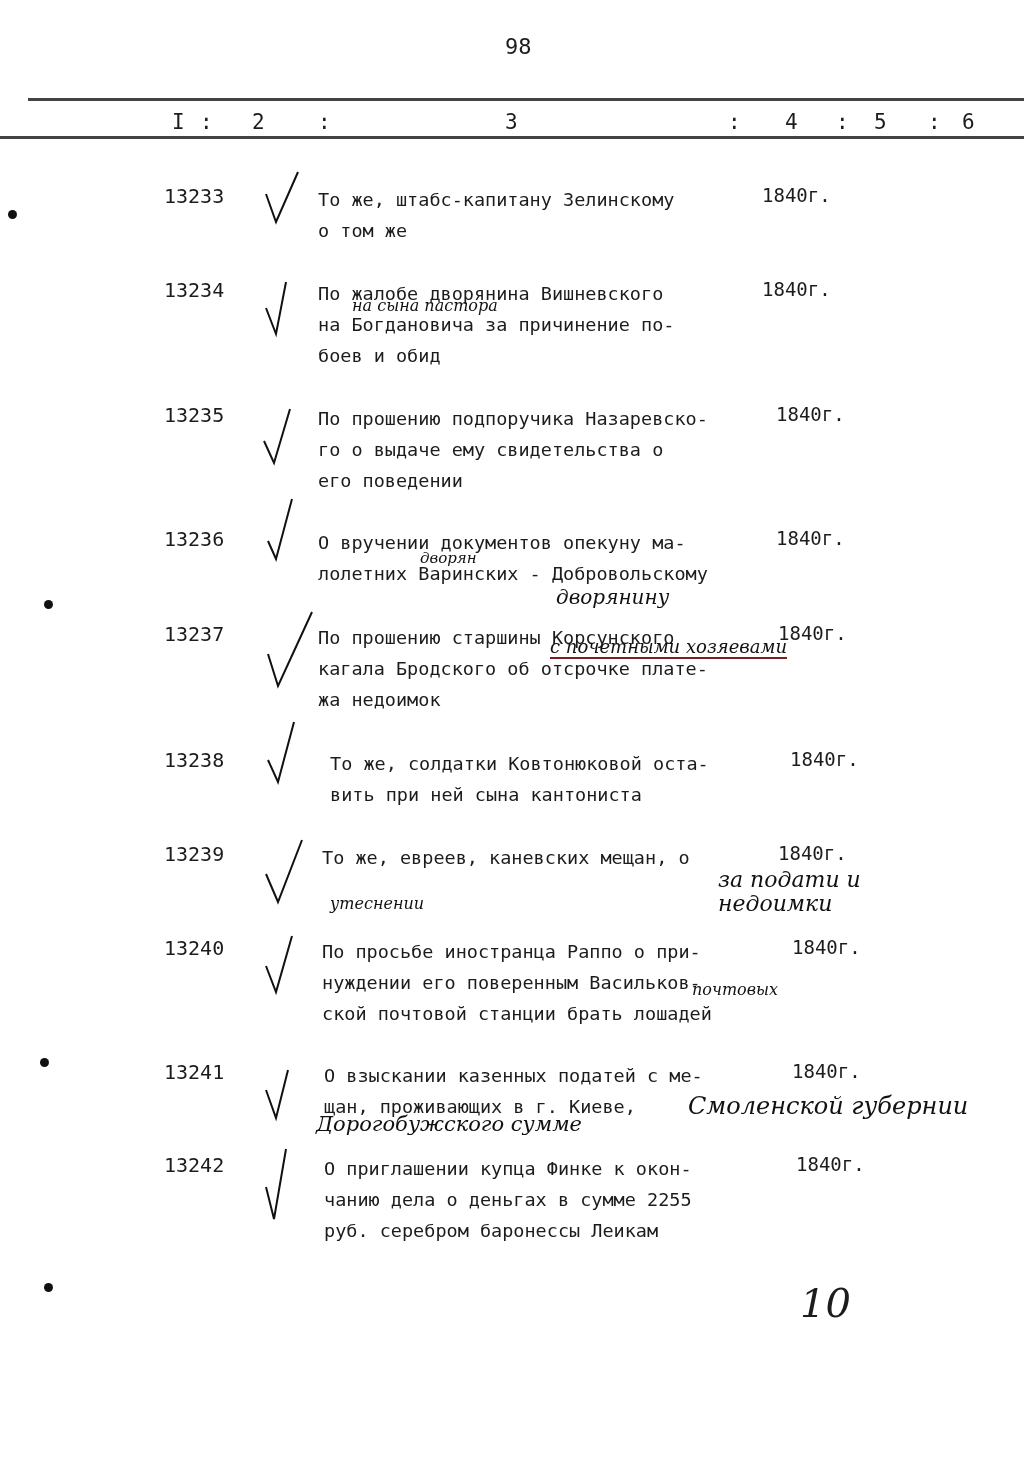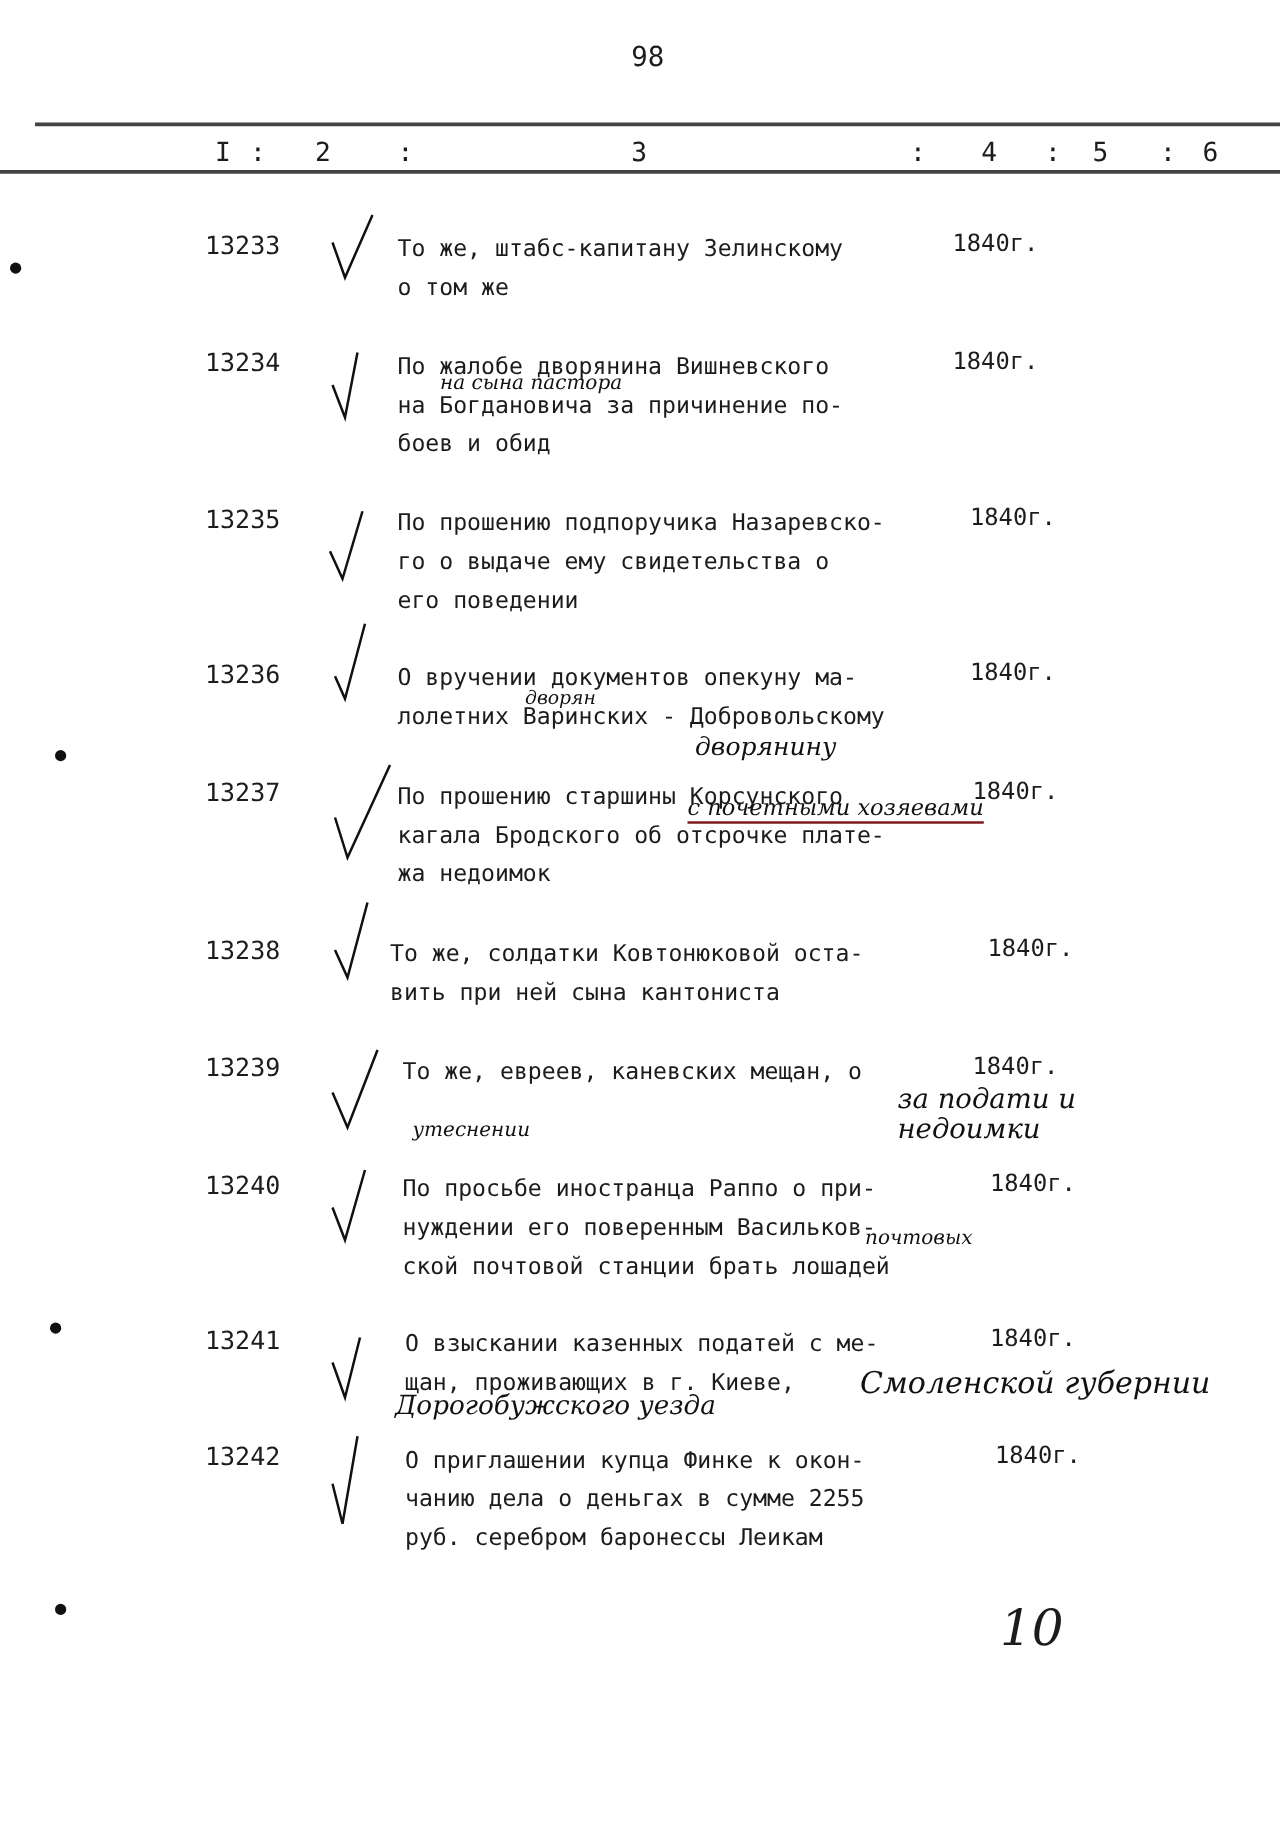--- a/index.html
+++ b/index.html
@@ -94,21 +94,21 @@
   <div class="text"><div>По прошению старшины Корсунского</div><div>кагала Бродского об отсрочке плате-</div><div>жа недоимок</div></div>
   <span class="hand" style="left:550px;top:14px;font-size:18px;border-bottom:2px solid #7f1d1d">с почетными хозяевами</span>
   <span class="year" style="left:778px">1840г.</span>
 </div>
 
 <div class="entry" style="top:748px">
   <span class="num">13238</span>
   <svg class="check" style="top:-28px" width="40" height="70">
       <path d="M6 40 L16 62 L32 2" stroke="#111" stroke-width="2" fill="none"></path>
     </svg>
-  <div class="text" style="left:312px"><div>То же, солдатки Ковтонюковой оста-</div><div>вить при ней сына кантониста</div></div>
+  <div class="text" style="left:330px"><div>То же, солдатки Ковтонюковой оста-</div><div>вить при ней сына кантониста</div></div>
   <span class="year" style="left:790px">1840г.</span>
 </div>
 
 <div class="entry" style="top:842px">
   <span class="num">13239</span>
   <svg class="check" style="top:-4px" width="50" height="70">
       <path d="M4 36 L16 64 L40 2" stroke="#111" stroke-width="2" fill="none"></path>
     </svg>
   <div class="text" style="left:322px"><div>То же, евреев, каневских мещан, о</div></div>
   <span class="hand" style="left:330px;top:52px;font-size:16px">утеснении</span>
@@ -126,21 +126,21 @@
   <span class="year" style="left:792px">1840г.</span>
 </div>
 
 <div class="entry" style="top:1060px">
   <span class="num">13241</span>
   <svg class="check" style="top:8px" width="40" height="54">
       <path d="M4 22 L14 50 L26 2" stroke="#111" stroke-width="2" fill="none"></path>
     </svg>
   <div class="text" style="left:324px"><div>О взыскании казенных податей с ме-</div><div>щан, проживающих в г. Киеве,</div></div>
   <span class="hand" style="left:688px;top:32px;font-size:24px">Смоленской губернии</span>
-  <span class="hand" style="left:316px;top:52px;font-size:21px">Дорогобужского уезда</span>
+  <span class="hand" style="left:316px;top:52px;font-size:21px">Дорогобужского сумме</span>
   <span class="year" style="left:792px">1840г.</span>
 </div>
 
 <div class="entry" style="top:1153px">
   <span class="num">13242</span>
   <svg class="check" style="top:-6px" width="40" height="76">
       <path d="M4 40 L12 72 L24 2" stroke="#111" stroke-width="2" fill="none"></path>
     </svg>
   <div class="text" style="left:324px"><div>О приглашении купца Финке к окон-</div><div>чанию дела о деньгах в сумме 2255</div><div>руб. серебром баронессы Леикам</div></div>
   <span class="year" style="left:796px">1840г.</span>

